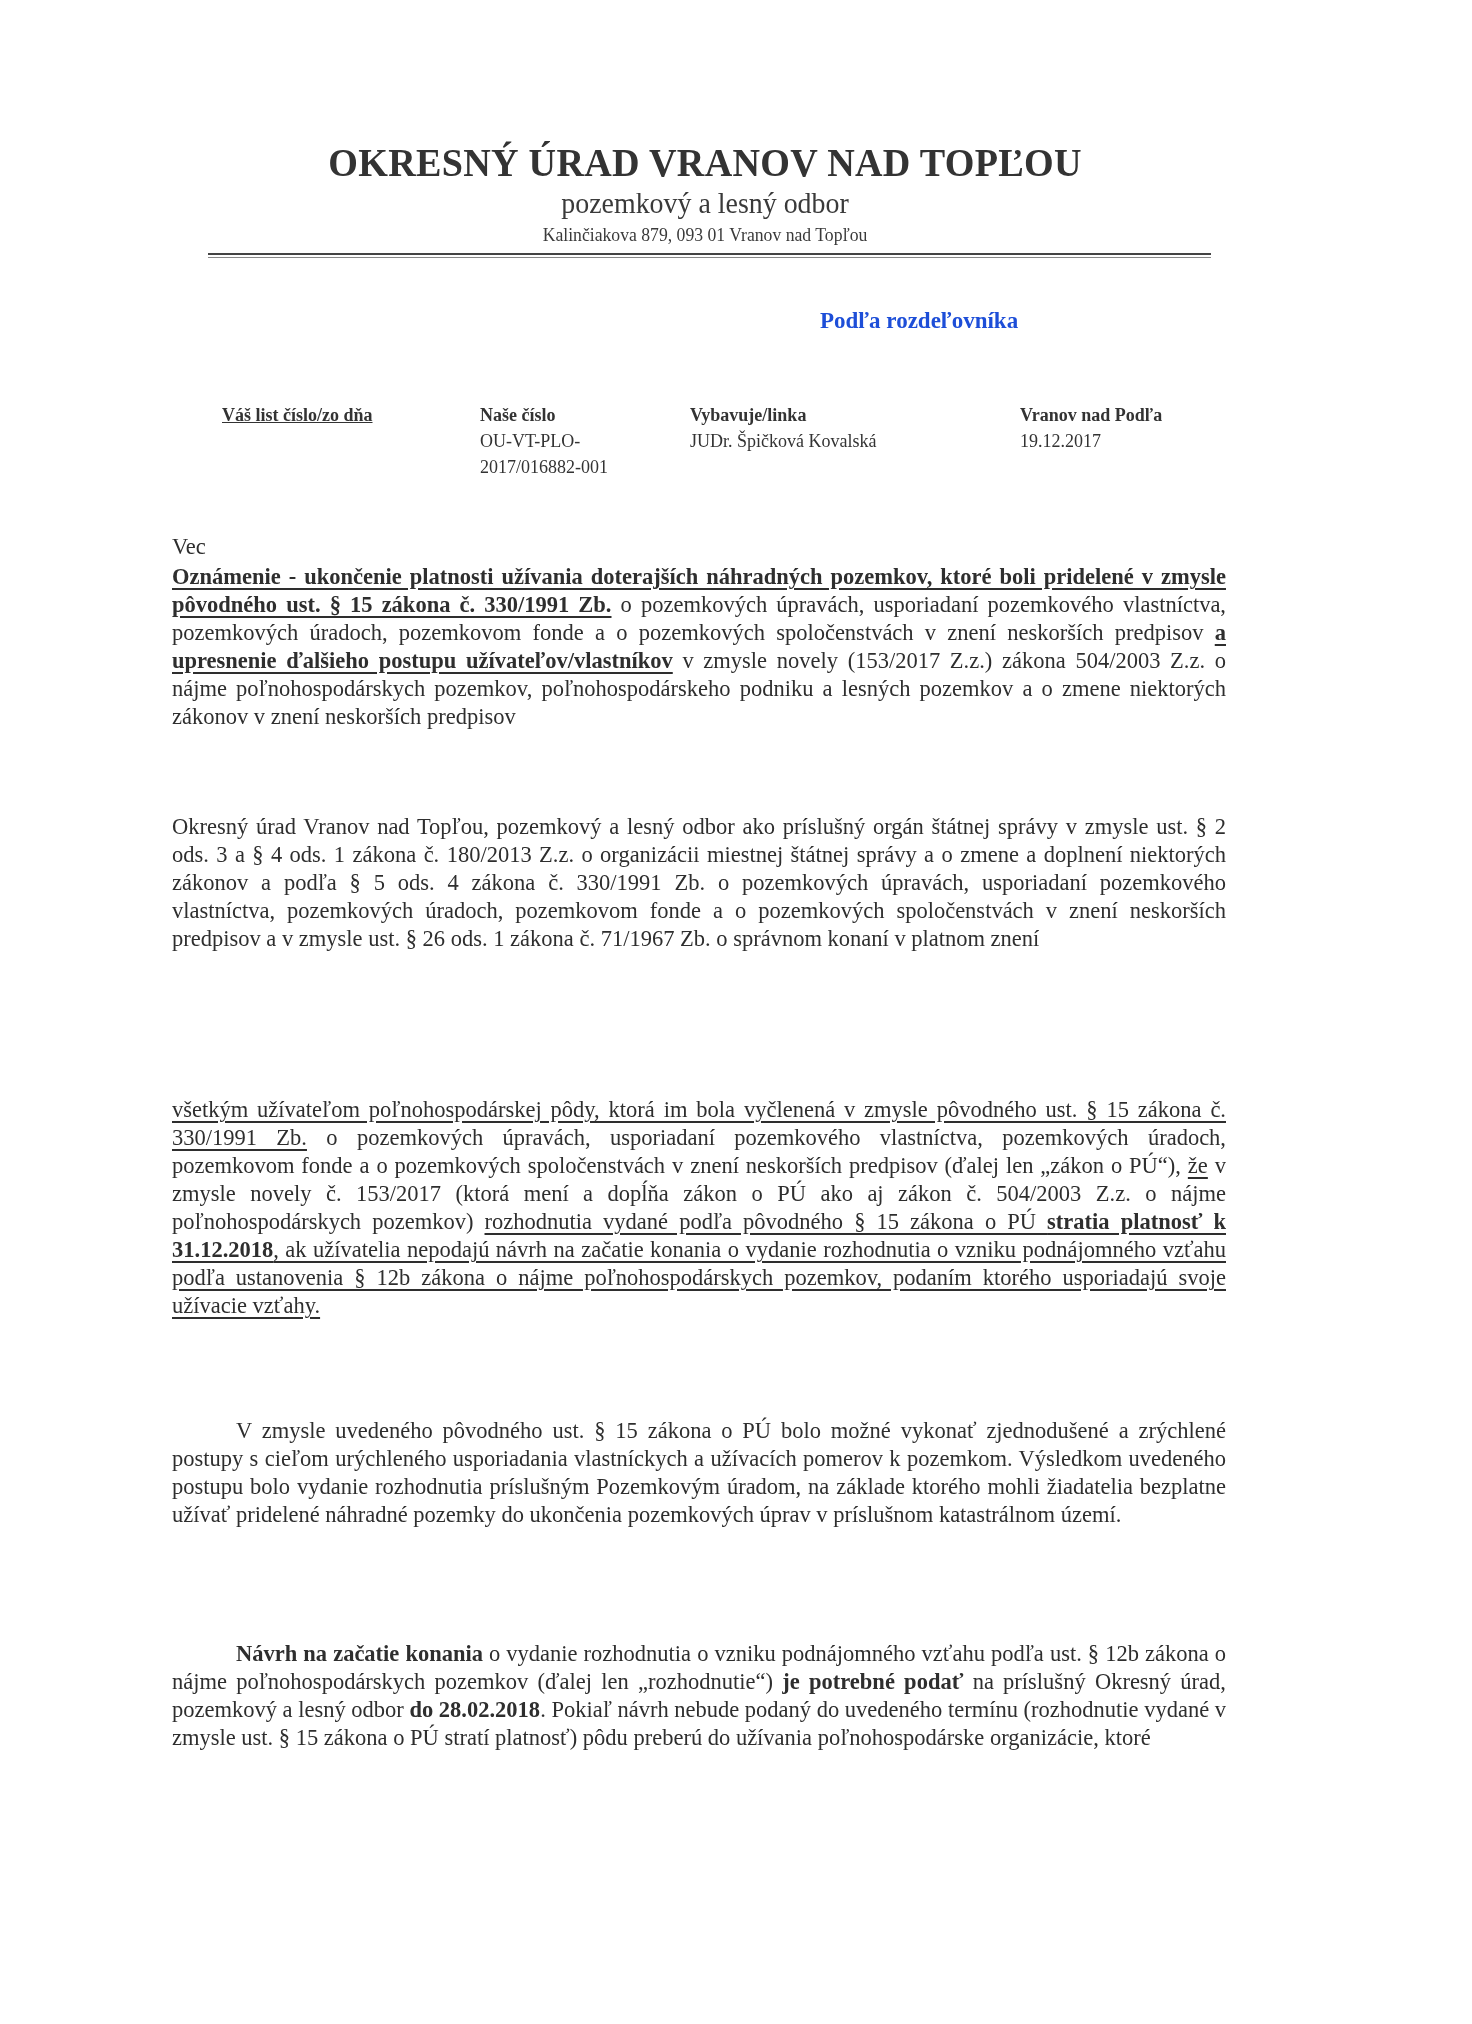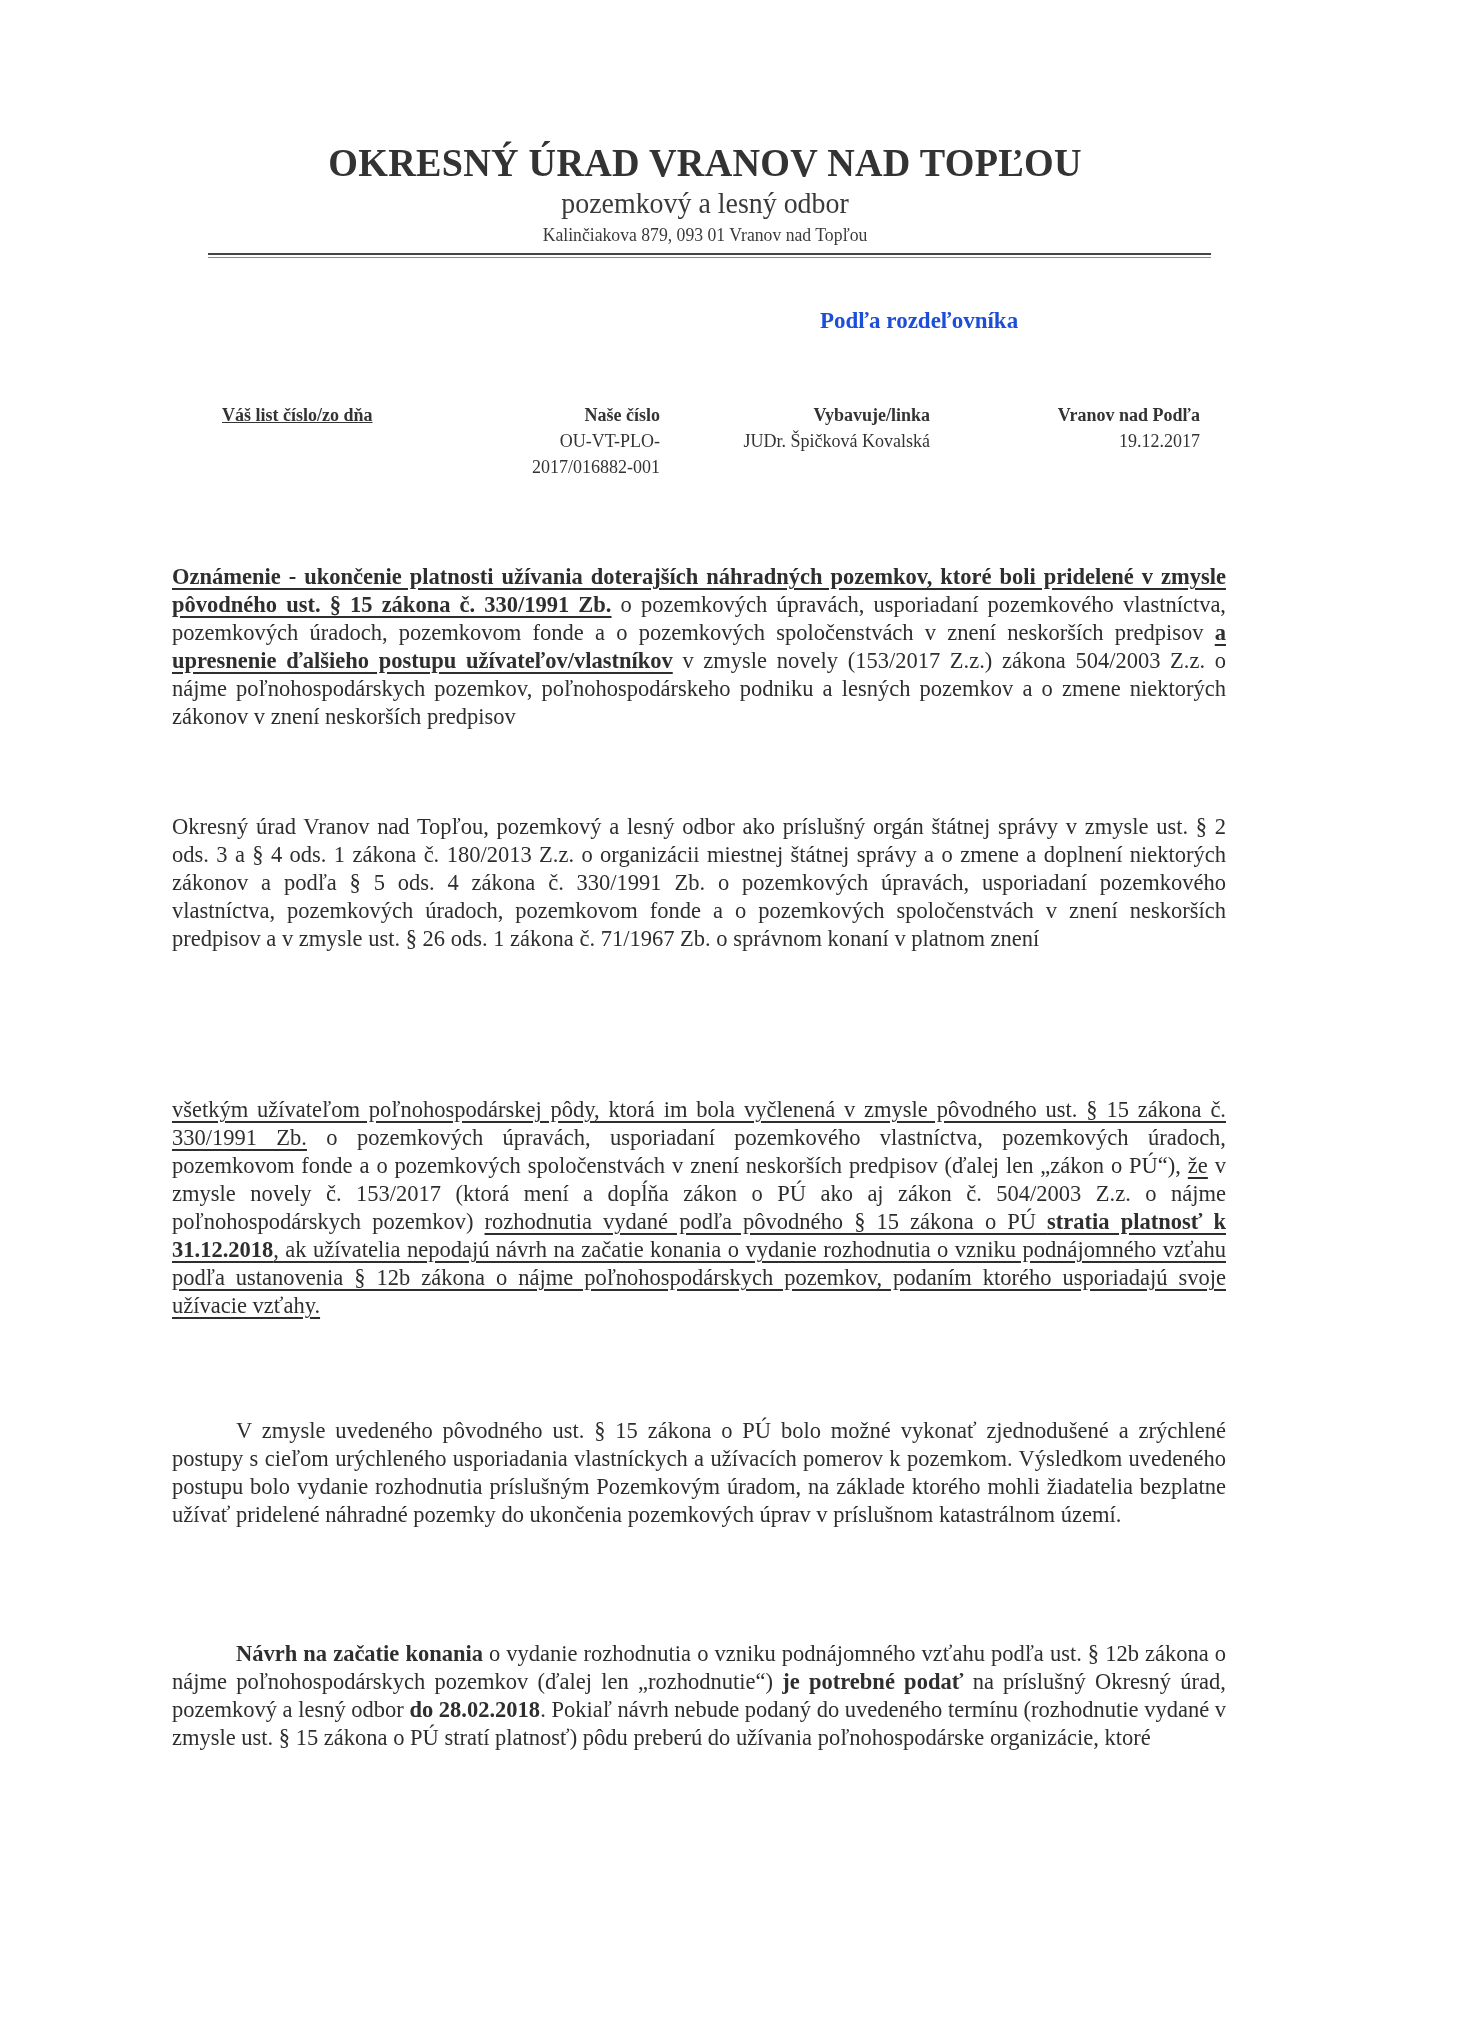--- a/index.html
+++ b/index.html
@@ -12,21 +12,21 @@
 
     .hdr { position: absolute; left: 200px; width: 1010px; text-align: center; }
     .hdr-title { top: 138px; font-size: 41px; font-weight: bold; letter-spacing: 0.3px; color: #333; transform: scaleX(0.93); }
     .hdr-sub { top: 186px; font-size: 30px; color: #3a3a3a; transform: scaleX(0.93); }
     .hdr-addr { top: 224px; font-size: 19px; color: #3a3a3a; transform: scaleX(0.93); }
     .hdr-rule { position: absolute; left: 208px; top: 253px; width: 1003px; height: 0; border-top: 2px solid #444; }
     .hdr-rule2 { position: absolute; left: 208px; top: 257px; width: 1003px; height: 0; border-top: 1px solid #888; }
 
     .recipient { position: absolute; left: 820px; top: 308px; font-size: 23px; font-weight: bold; color: #1d4ed8; }
 
-    .meta { position: absolute; top: 402px; font-size: 18px; color: #333; line-height: 26px; text-align: right; }
+    .meta { position: absolute; top: 402px; font-size: 18px; color: #333; line-height: 26px; text-align: left; }
     .meta .lbl { font-weight: bold; }
     .meta1 { left: 222px; text-align: left; text-decoration: underline; }
     .meta2 { left: 480px; width: 180px; }
     .meta3 { left: 690px; width: 240px; }
     .meta4 { left: 1020px; width: 180px; }
 
     .body-text {
       position: absolute; left: 172px; width: 1054px;
       font-size: 22.5px; line-height: 28px; text-align: justify; color: #2e2e2e;
     }
@@ -68,20 +68,21 @@
   </div>
   <div class="meta meta3">
     <div class="lbl">Vybavuje/linka</div>
     <div>JUDr. Špičková Kovalská</div>
   </div>
   <div class="meta meta4">
     <div class="lbl">Vranov nad Podľa</div>
     <div>19.12.2017</div>
   </div>
 
+  <div class="body-text vec-label">Vec</div>
   <div class="body-text subject"><span class="b u">Oznámenie - ukončenie platnosti užívania doterajších náhradných pozemkov, ktoré boli pridelené v zmysle pôvodného ust. § 15 zákona č. 330/1991 Zb.</span><span> o pozemkových úpravách, usporiadaní pozemkového vlastníctva, pozemkových úradoch, pozemkovom fonde a o pozemkových spoločenstvách v znení neskorších predpisov </span><span class="b u">a upresnenie ďalšieho postupu užívateľov/vlastníkov</span><span> v zmysle novely (153/2017 Z.z.) zákona 504/2003 Z.z. o nájme poľnohospodárskych pozemkov, poľnohospodárskeho podniku a lesných pozemkov a o zmene niektorých zákonov v znení neskorších predpisov</span></div>
 
   <div class="body-text para1">Okresný úrad Vranov nad Topľou, pozemkový a lesný odbor ako príslušný orgán štátnej správy v zmysle ust. § 2 ods. 3 a § 4 ods. 1 zákona č. 180/2013 Z.z. o organizácii miestnej štátnej správy a o zmene a doplnení niektorých zákonov a podľa § 5 ods. 4 zákona č. 330/1991 Zb. o pozemkových úpravách, usporiadaní pozemkového vlastníctva, pozemkových úradoch, pozemkovom fonde a o pozemkových spoločenstvách v znení neskorších predpisov a v zmysle ust. § 26 ods. 1 zákona č. 71/1967 Zb. o správnom konaní v platnom znení</div>
 
 
   <div class="body-text para2"><span class="u">všetkým užívateľom poľnohospodárskej pôdy, ktorá im bola vyčlenená v zmysle pôvodného ust. § 15 zákona č. 330/1991 Zb.</span><span> o pozemkových úpravách, usporiadaní pozemkového vlastníctva, pozemkových úradoch, pozemkovom fonde a o pozemkových spoločenstvách v znení neskorších predpisov (ďalej len „zákon o PÚ“), </span><span class="u">že</span><span> v zmysle novely č. 153/2017 (ktorá mení a dopĺňa zákon o PÚ ako aj zákon č. 504/2003 Z.z. o nájme poľnohospodárskych pozemkov) </span><span class="u">rozhodnutia vydané podľa pôvodného § 15 zákona o PÚ </span><span class="u b">stratia platnosť k 31.12.2018</span><span class="u">, ak užívatelia nepodajú návrh na začatie konania o vydanie rozhodnutia o vzniku podnájomného vzťahu podľa ustanovenia § 12b zákona o nájme poľnohospodárskych pozemkov, podaním ktorého usporiadajú svoje užívacie vzťahy.</span></div>
 
   <div class="body-text para3 indent">V zmysle uvedeného pôvodného ust. § 15 zákona o PÚ bolo možné vykonať zjednodušené a zrýchlené postupy s cieľom urýchleného usporiadania vlastníckych a užívacích pomerov k pozemkom. Výsledkom uvedeného postupu bolo vydanie rozhodnutia príslušným Pozemkovým úradom, na základe ktorého mohli žiadatelia bezplatne užívať pridelené náhradné pozemky do ukončenia pozemkových úprav v príslušnom katastrálnom území.</div>
 
   <div class="body-text para4 indent"><span class="b">Návrh na začatie konania</span><span> o vydanie rozhodnutia o vzniku podnájomného vzťahu podľa ust. § 12b zákona o nájme poľnohospodárskych pozemkov (ďalej len „rozhodnutie“) </span><span class="b">je potrebné podať</span><span> na príslušný Okresný úrad, pozemkový a lesný odbor </span><span class="b">do 28.02.2018</span><span>. Pokiaľ návrh nebude podaný do uvedeného termínu (rozhodnutie vydané v zmysle ust. § 15 zákona o PÚ stratí platnosť) pôdu preberú do užívania poľnohospodárske organizácie, ktoré</span></div>

